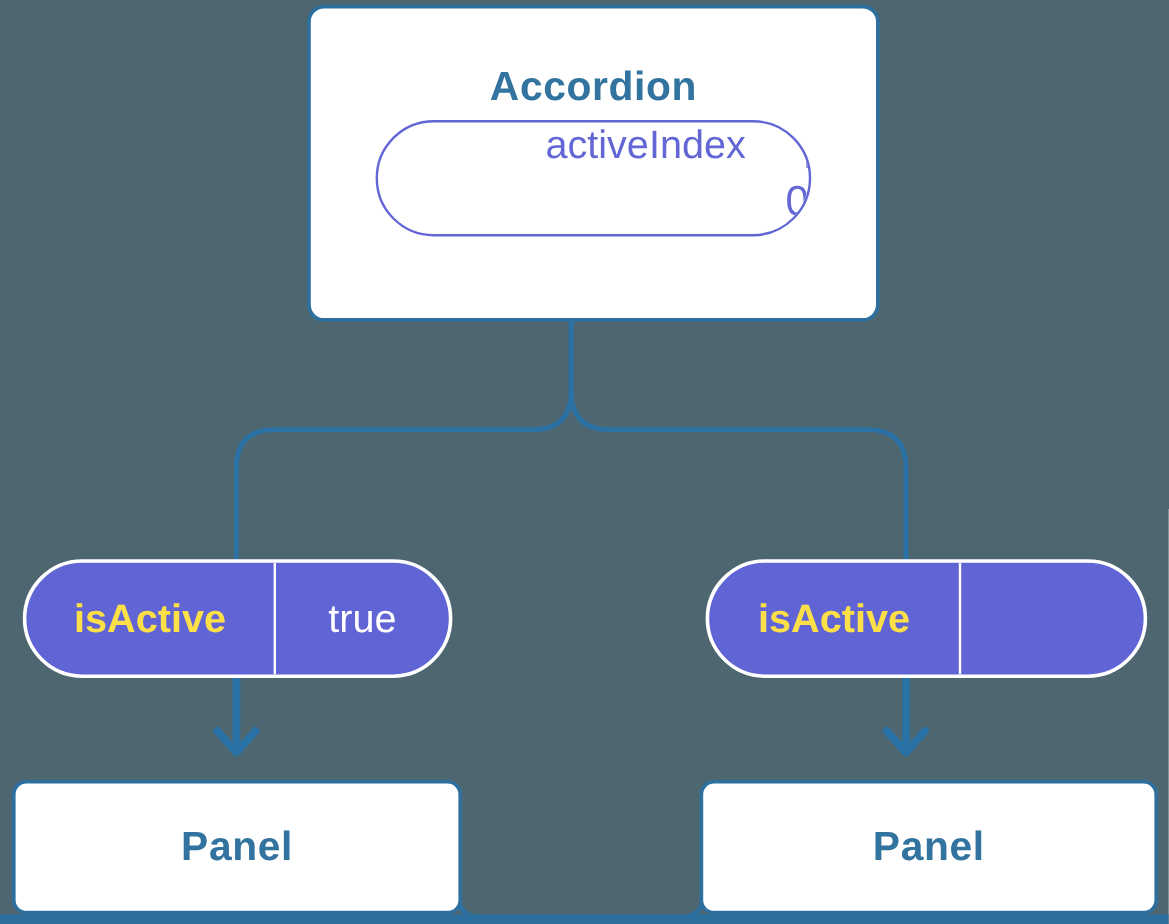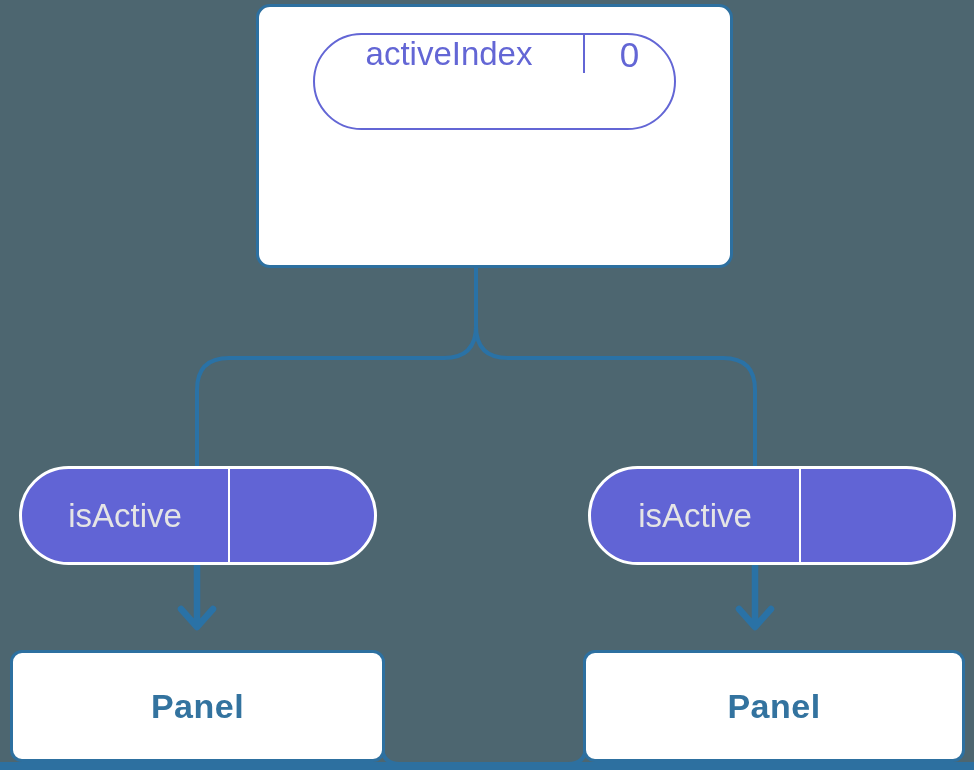--- a/index.html
+++ b/index.html
@@ -51,29 +51,30 @@
   .root-title {
     margin-top: 46px;
     text-align: center;
     font-size: 34px;
     line-height: 38px;
     font-weight: 600;
     letter-spacing: 0.5px;
     color: #33739f;
   }
   .state-pill {
-    margin: 26px auto 0 auto;
+    margin: 9px auto 0 auto;
     width: 359px;
     height: 93px;
     border: 2.5px solid #6366d5;
     border-radius: 50px;
     display: flex;
-    align-items: flex-start;
+    align-items: flex-end;
     overflow: hidden;
     background: #ffffff;
+    flex-direction: column;
   }
   .state-pill .seg-name {
     width: 268px;
     display: flex;
     align-items: center;
     justify-content: center;
     border-right: 2px solid #6366d5;
     font-size: 33px;
     color: #6366d5;
   }
@@ -100,21 +101,22 @@
     z-index: 2;
   }
   .prop-pill.left  { left: 19px;  width: 352px; }
   .prop-pill.right { left: 588px; width: 362px; }
   .prop-pill .seg-name {
     display: flex;
     align-items: center;
     justify-content: center;
     border-right: 2.5px solid #ffffff;
     font-size: 33px;
-    color: #e5e5e5;
+    color: #fde047;
+    font-weight: bold;
   }
   .prop-pill.left  .seg-name { width: 206px; }
   .prop-pill.right .seg-name { width: 208px; }
   .prop-pill .seg-value {
     flex: 1;
     display: flex;
     align-items: center;
     justify-content: center;
     font-size: 33px;
     color: #ffffff;
@@ -160,28 +162,30 @@
   <svg class="connector-layer" viewBox="0 0 974 770" xmlns="http://www.w3.org/2000/svg">
     <path class="fork" d="M 476 264 L 476 326 Q 476 358 444 358 L 229 358 Q 197 358 197 390 L 197 470"></path>
     <path class="fork" d="M 476 264 L 476 326 Q 476 358 508 358 L 723 358 Q 755 358 755 390 L 755 470"></path>
     <path class="arrow" d="M 197 564 L 197 624 M 181 609 L 197 627 L 213 609"></path>
     <path class="arrow" d="M 755 564 L 755 624 M 739 609 L 755 627 L 771 609"></path>
     <path class="fillet" d="M 382 746 Q 382 764 400 764"></path>
     <path class="fillet" d="M 586 746 Q 586 764 568 764"></path>
   </svg>
 
   <div class="root-card">
+    <div class="root-title">Accordion</div>
     <div class="state-pill">
       <div class="seg-name">activeIndex</div>
       <div class="seg-value">0</div>
     </div>
   </div>
 
   <div class="prop-pill left">
     <div class="seg-name">isActive</div>
+    <div class="seg-value">true</div>
   </div>
 
   <div class="prop-pill right">
     <div class="seg-name">isActive</div>
   </div>
 
   <div class="panel-card left">
     <div class="panel-title">Panel</div>
   </div>
   <div class="panel-card right">

